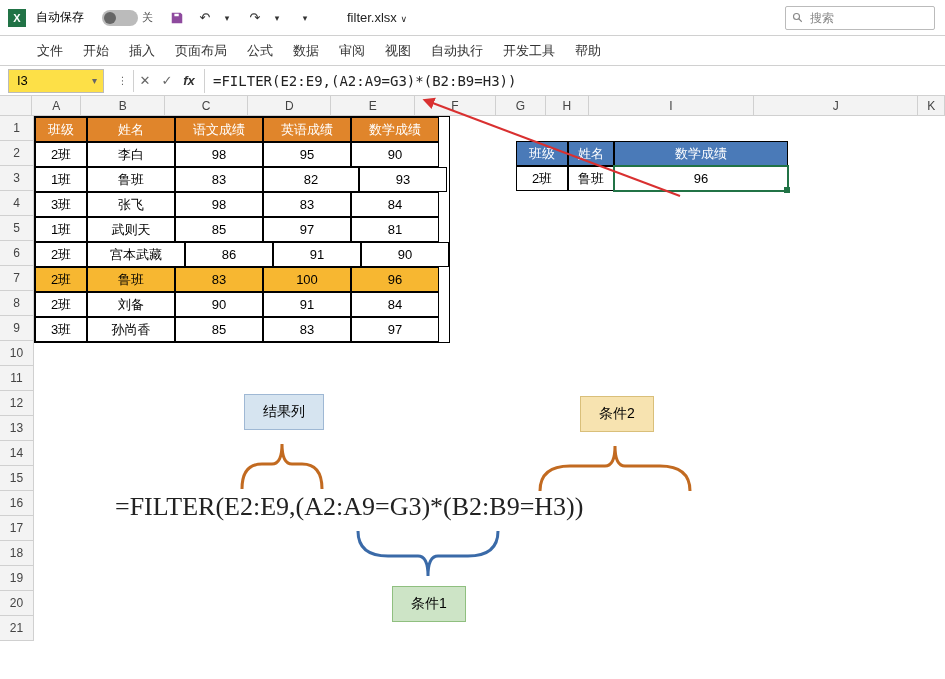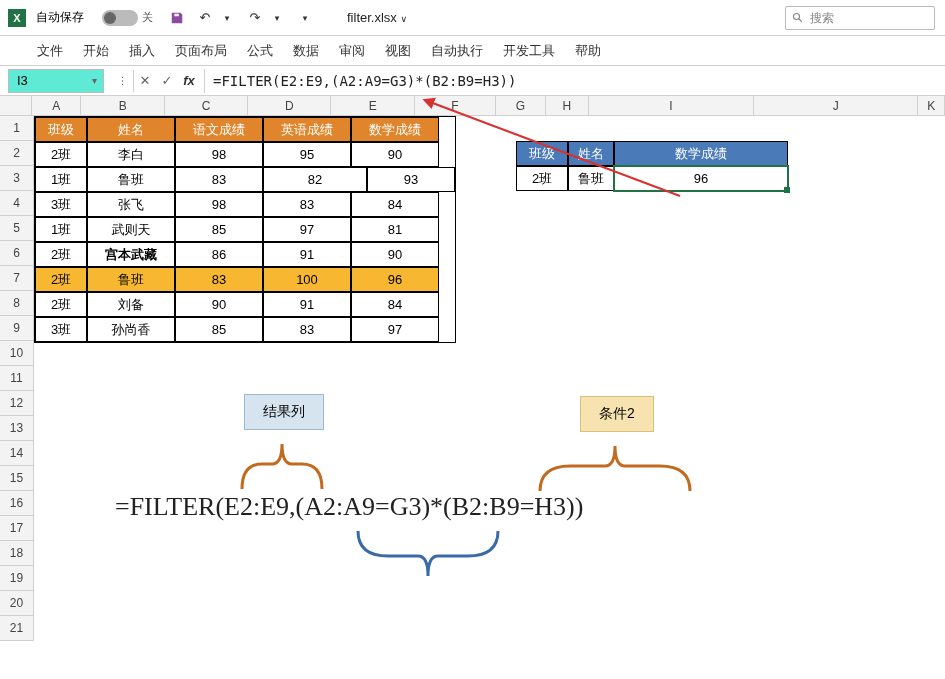--- a/index.html
+++ b/index.html
@@ -14,21 +14,21 @@
 .qat-btn { width: 24px; height: 24px; display: flex; align-items: center; justify-content: center; font-size: 13px; color: #333; margin: 0 2px; cursor: pointer; }
 .save-icon svg { fill: #8e4a9e; }
 .filename { margin-left: 28px; font-size: 13px; color: #222; }
 .search-box { position: absolute; right: 10px; top: 6px; width: 150px; height: 24px; border: 1px solid #bbb; background: #fff; display: flex; align-items: center; padding: 0 6px; font-size: 12px; color: #888; border-radius: 2px; }
 .search-box svg { margin-right: 6px; }
 
 .ribbon { display: flex; align-items: center; height: 30px; padding: 0 27px; border-bottom: 1px solid #d0d0d0; }
 .ribbon-tab { font-size: 13px; padding: 0 10px; height: 100%; display: flex; align-items: center; cursor: pointer; color: #333; }
 
 .formula-row { display: flex; align-items: center; height: 30px; border-bottom: 1px solid #d0d0d0; }
-.name-box { width: 96px; height: 24px; border: 1px solid #bbb; margin-left: 8px; font-size: 13px; display: flex; align-items: center; justify-content: space-between; padding: 0 6px 0 8px; background: #5eead4; }
+.name-box { width: 96px; height: 24px; border: 1px solid #bbb; margin-left: 8px; font-size: 13px; display: flex; align-items: center; justify-content: space-between; padding: 0 6px 0 8px; background: #fde047; }
 .name-box .dd { color: #666; font-size: 10px; }
 .fb-btn { width: 22px; height: 22px; display: flex; align-items: center; justify-content: center; color: #666; font-size: 13px; cursor: pointer; }
 .fx { font-style: italic; font-weight: bold; color: #333; font-size: 13px; margin: 0 4px; }
 .formula-input { flex: 1; height: 24px; padding: 0 8px; font-size: 14px; font-family: Consolas, monospace; color: #222; display: flex; align-items: center; border-left: 1px solid #d0d0d0; margin-left: 4px; }
 
 .sheet-area { position: relative; }
 .col-headers { display: flex; height: 20px; }
 .corner { width: 34px; border-right: 1px solid #d0d0d0; border-bottom: 1px solid #d0d0d0; background: #f3f3f3; }
 .col-hdr { border-right: 1px solid #d0d0d0; border-bottom: 1px solid #d0d0d0; background: #f3f3f3; font-size: 12px; color: #444; display: flex; align-items: center; justify-content: center; }
 .row-hdr { width: 34px; border-right: 1px solid #d0d0d0; border-bottom: 1px solid #d0d0d0; background: #f3f3f3; font-size: 12px; color: #444; display: flex; align-items: center; justify-content: center; }
@@ -206,40 +206,40 @@
         <div class="tcell" style="width: 52px;">2班</div>
         <div class="tcell" style="width: 88px;">李白</div>
         <div class="tcell" style="width: 88px;">98</div>
         <div class="tcell" style="width: 88px;">95</div>
         <div class="tcell" style="width: 88px;">90</div>
       </div>
       <div class="trow">
         <div class="tcell" style="width: 52px;">1班</div>
         <div class="tcell" style="width: 88px;">鲁班</div>
         <div class="tcell" style="width: 88px;">83</div>
-        <div class="tcell" style="width: 104px;">82</div>
+        <div class="tcell" style="width: 96px;">82</div>
         <div class="tcell" style="width: 88px;">93</div>
       </div>
       <div class="trow">
         <div class="tcell" style="width: 52px;">3班</div>
         <div class="tcell" style="width: 88px;">张飞</div>
         <div class="tcell" style="width: 88px;">98</div>
         <div class="tcell" style="width: 88px;">83</div>
         <div class="tcell" style="width: 88px;">84</div>
       </div>
       <div class="trow">
         <div class="tcell" style="width: 52px;">1班</div>
         <div class="tcell" style="width: 88px;">武则天</div>
         <div class="tcell" style="width: 88px;">85</div>
         <div class="tcell" style="width: 88px;">97</div>
         <div class="tcell" style="width: 88px;">81</div>
       </div>
       <div class="trow">
         <div class="tcell" style="width: 52px;">2班</div>
-        <div class="tcell" style="width: 88px; font-weight: bold;">宫本武藏</div>
+        <div class="tcell" style="width: 98px;">宫本武藏</div>
         <div class="tcell" style="width: 88px; text-align: center;">86</div>
         <div class="tcell" style="width: 88px;">91</div>
         <div class="tcell" style="width: 88px;">90</div>
       </div>
       <div class="trow hlrow">
         <div class="tcell" style="width: 52px;">2班</div>
         <div class="tcell" style="width: 88px;">鲁班</div>
         <div class="tcell" style="width: 88px;">83</div>
         <div class="tcell" style="width: 88px;">100</div>
         <div class="tcell" style="width: 88px;">96</div>
@@ -279,20 +279,21 @@
           <path d="M0,0 L6,3 L0,6 Z" fill="#d93030"></path>
         </marker>
       </defs>
     <line x1="680" y1="100" x2="430" y2="6" stroke="#d93030" stroke-width="2" marker-end="url(#ah)"></line>
   </svg>
 
   <div class="big-formula">=FILTER(E2:E9,(A2:A9=G3)*(B2:B9=H3))</div>
 
   <div class="label-box lb-result" style="left:244px;top:298px">结果列</div>
   <div class="label-box lb-cond2" style="left:580px;top:300px">条件2</div>
+  <div class="label-box lb-cond1" style="left:392px;top:490px">条件1</div>
 
   <svg class="brace" style="left:232px;top:338px" width="100" height="60">
     <path d="M10,55 Q10,30 30,30 L40,30 Q50,30 50,10 Q50,30 60,30 L70,30 Q90,30 90,55" fill="none" stroke="#c26a20" stroke-width="3"></path>
   </svg>
   <svg class="brace" style="left:530px;top:340px" width="170" height="60">
     <path d="M10,55 Q10,30 40,30 L75,30 Q85,30 85,10 Q85,30 95,30 L130,30 Q160,30 160,55" fill="none" stroke="#c26a20" stroke-width="3"></path>
   </svg>
   <svg class="brace" style="left:348px;top:430px" width="160" height="60">
     <path d="M10,5 Q10,30 40,30 L70,30 Q80,30 80,50 Q80,30 90,30 L120,30 Q150,30 150,5" fill="none" stroke="#3a6aa8" stroke-width="3"></path>
   </svg>

